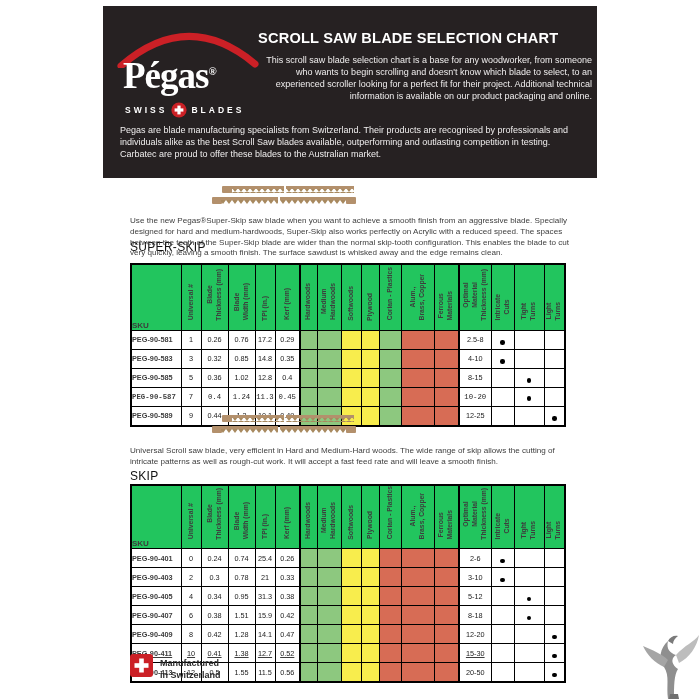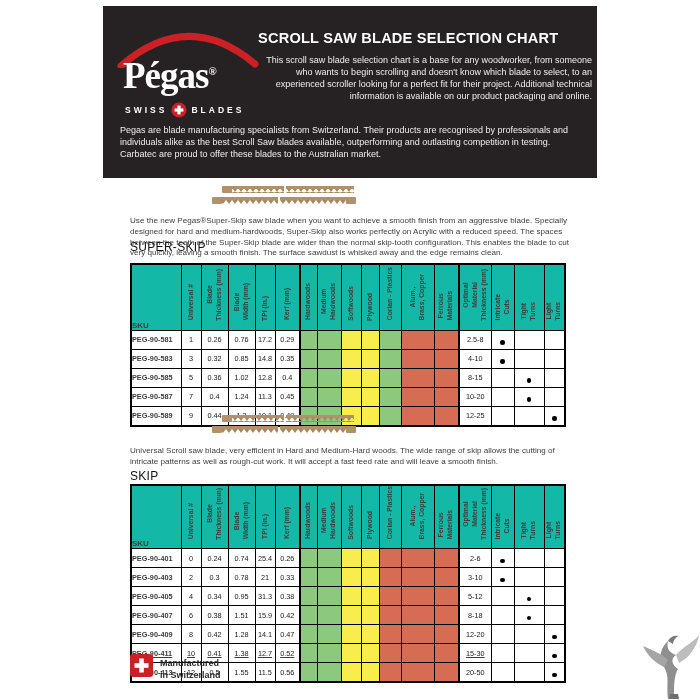--- a/index.html
+++ b/index.html
@@ -24,21 +24,21 @@
 
   
   .sec-heading{position:absolute;font-size:12px;font-weight:normal;color:#111;letter-spacing:.3px;margin-top:44px;}
   .sec-desc{position:absolute;width:440px;font-size:8.1px;line-height:1.33;color:#3d3d3d;}
   .blade{position:absolute;width:160px;height:26px;}
 
   
   .tblwrap{position:absolute;left:130px;}
   table.tbl{border-collapse:collapse;table-layout:fixed;border:2px solid #000;background:#fff;}
   table.tbl th,table.tbl td{border:1px solid #000;padding:0;overflow:hidden;}
-  table.tbl th{font-weight:bold;vertical-align:bottom;background:#14b8a6;}
+  table.tbl th{font-weight:bold;vertical-align:bottom;background:#22c55e;}
   th.sku-h{font-size:8px;text-align:left;padding-left:7px;padding-bottom:4px;}
   .vt{writing-mode:vertical-rl;transform:rotate(180deg);white-space:pre-line;
       display:inline-block;font-size:6.8px;line-height:1.3;padding-top:3px;margin-bottom:2px;}
   td.sku-c{font-size:7.3px;font-weight:bold;text-align:left;vertical-align:middle;}
   td.num{font-size:7.3px;text-align:center;vertical-align:middle;color:#222;}
   td.cut{text-align:center;vertical-align:middle;}
   .dot{display:inline-block;width:4.5px;height:4.5px;border-radius:50%;background:#000;}
   .mg-l{border-left:2px solid #000 !important;}
   .mg-r{border-right:2px solid #000 !important;}
   .mg-t{border-top:2px solid #000 !important;}
@@ -199,21 +199,21 @@
             <td class="mat" style="background: rgb(248, 237, 77);"></td>
             <td class="mat" style="background: rgb(248, 237, 77);"></td>
             <td class="mat" style="background: rgb(141, 200, 127);"></td>
             <td class="mat" style="background: rgb(215, 108, 85);"></td>
             <td class="mat mg-r" style="background: rgb(215, 108, 85);"></td>
             <td class="num">8-15</td>
             <td class="cut"></td>
             <td class="cut"><span class="dot"></span></td>
             <td class="cut"></td>
           </tr>
-          <tr style="height: 15px;">
+          <tr style="height: 15px; font-family: Liberation Mono, monospace;">
             <td class="sku-c">PEG-90-587</td>
             <td class="num">7</td>
             <td class="num">0.4</td>
             <td class="num">1.24</td>
             <td class="num">11.3</td>
             <td class="num">0.45</td>
             <td class="mat mg-l" style="background: rgb(141, 200, 127);"></td>
             <td class="mat" style="background: rgb(141, 200, 127);"></td>
             <td class="mat" style="background: rgb(248, 237, 77);"></td>
             <td class="mat" style="background: rgb(248, 237, 77);"></td>

